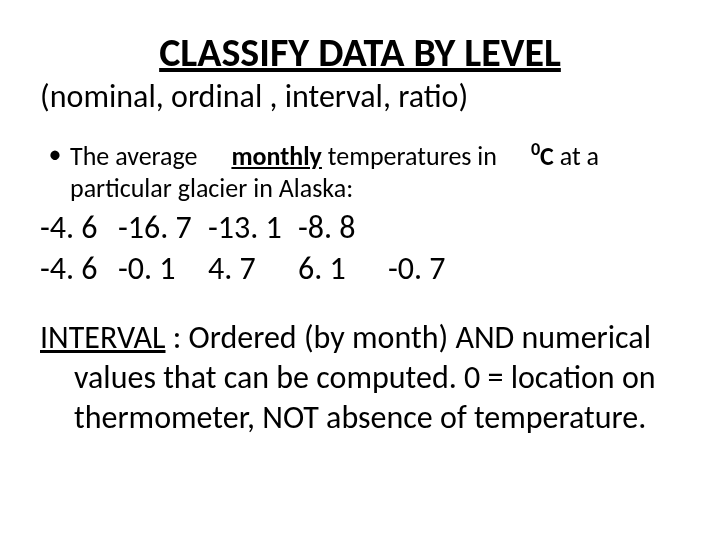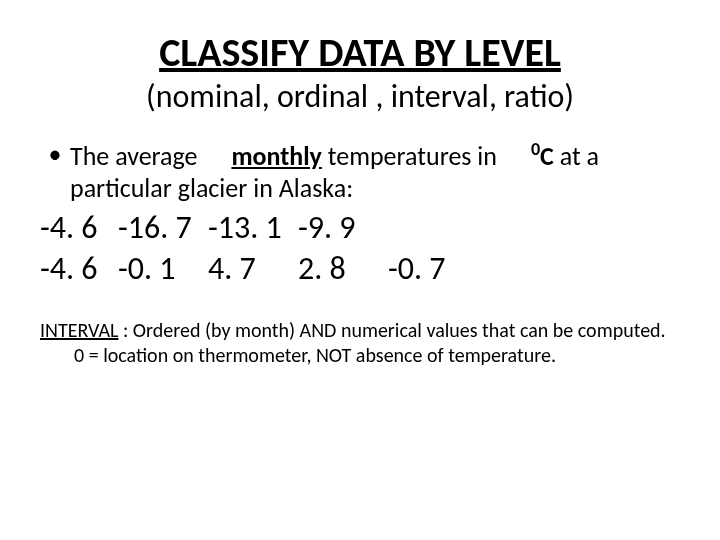--- a/index.html
+++ b/index.html
@@ -13,21 +13,20 @@
     background: #fff;
   }
   .title {
     text-align: center;
     font-size: 40px;
     font-weight: bold;
     text-decoration: underline;
     margin-top: 8px;
   }
   .subtitle {
-    text-align: center;
     font-size: 32px;
     margin-top: 0;
   }
   .content {
     margin-top: 22px;
     font-size: 26px;
     line-height: 1.25;
   }
   .bullet-item {
     display: flex;
@@ -59,21 +58,21 @@
     white-space: nowrap;
   }
   .c0 { width: 78px; }
   .c1 { width: 90px; }
   .c2 { width: 90px; }
   .c3 { width: 90px; }
   .c4 { width: 90px; }
   .c5 { width: 70px; }
   .explain {
     margin-top: 28px;
-    font-size: 20px;
+    font-size: 32px;
     line-height: 1.25;
     padding-left: 0;
   }
   .explain .hang {
     padding-left: 34px;
     text-indent: -34px;
   }
   .sup {
     vertical-align: super;
     font-size: 0.7em;
@@ -91,27 +90,27 @@
     <div class="bullet-text">
       <span>The average </span><span class="bold underline">monthly</span><span> temperatures in </span><span class="bold"><span class="sup">0</span><span>C</span></span><span> at a particular glacier in Alaska:</span>
     </div>
   </div>
 
   <div class="data-rows">
     <div class="row">
       <span class="cell c0">-4. 6</span>
       <span class="cell c3">-16. 7</span>
       <span class="cell c4">-13. 1</span>
-      <span class="cell c5">-9. 9</span>
+      <span class="cell c5">-8. 8</span>
     </div>
     <div class="row">
       <span class="cell c0">-4. 6</span>
       <span class="cell c1">-0. 1</span>
       <span class="cell c2">  4. 7</span>
-      <span class="cell c4">  2. 8</span>
+      <span class="cell c3">  6. 1</span>
       <span class="cell c5">-0. 7</span>
     </div>
   </div>
 </div>
 
 <div class="explain">
   <div class="hang">
     <span class="underline">INTERVAL</span><span> : Ordered (by month) AND numerical values that can be computed.  0 = location on thermometer, NOT absence of temperature.</span>
   </div>
 </div>

